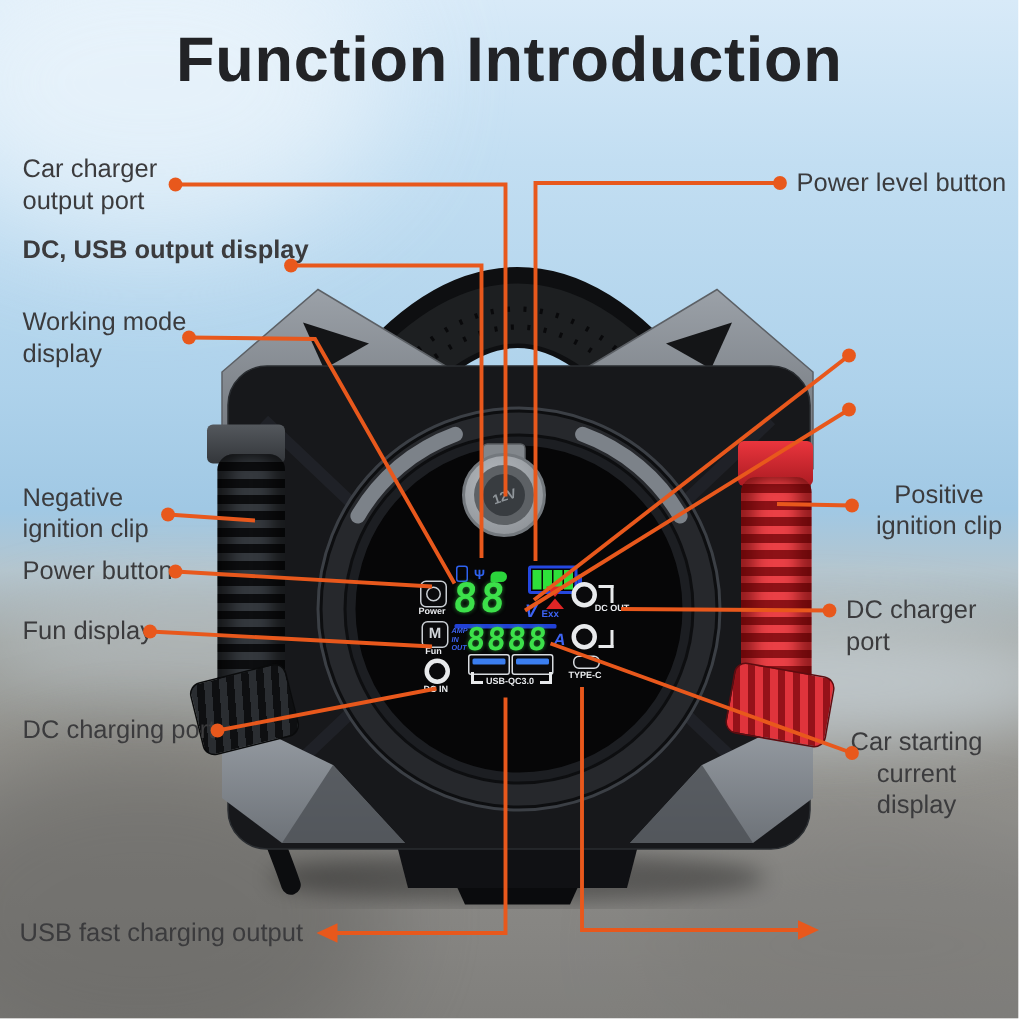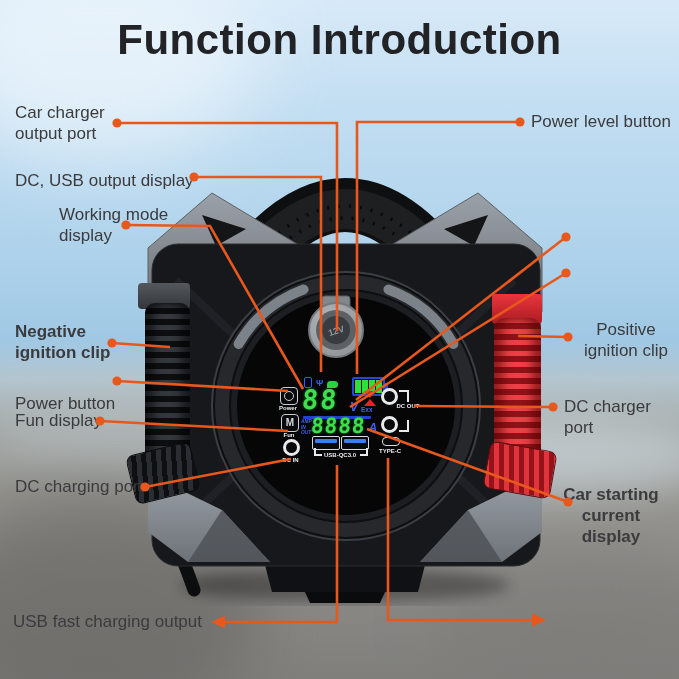--- a/index.html
+++ b/index.html
@@ -16,33 +16,33 @@
   #blob-ground-right{left:430px;top:555px;width:310px;height:150px;background:#7b7a77;filter:blur(28px);opacity:.5;}
 
   #page-title{
     position:absolute;left:0;top:16px;width:679px;text-align:center;
     font-size:42px;font-weight:bold;color:#222326;letter-spacing:0.5px;
   }
 
   .lbl{position:absolute;font-size:17px;line-height:21px;color:#3b3b3d;white-space:pre-line;}
   .lbl.right-align{text-align:center;}
   #lbl-car-charger{left:15px;top:102px;}
-  #lbl-dc-usb{left:15px;top:170px;}
-  #lbl-working-mode{left:15px;top:204px;margin-left:44px;}
-  #lbl-negative-clip{left:15px;top:321px;font-weight:bold;}
-  #lbl-power-button{left:15px;top:370px;margin-top:23px;}
+  #lbl-dc-usb{left:15px;top:156px;font-weight:bold;}
+  #lbl-working-mode{left:15px;top:204px;}
+  #lbl-negative-clip{left:15px;top:321px;}
+  #lbl-power-button{left:15px;top:370px;}
   #lbl-fun-button{left:15px;top:410px;}
   #lbl-dc-charging{left:15px;top:476px;}
   #lbl-usb-fast{left:13px;top:611px;}
   #lbl-power-level{left:531px;top:111px;}
   #lbl-code-display{left:578px;top:226px;}
   #lbl-fault-display{left:578px;top:262px;}
   #lbl-positive-clip{left:576px;top:319px;width:100px;}
   #lbl-dc-output{left:564px;top:396px;}
-  #lbl-car-starting{left:556px;top:484px;width:110px;font-weight:bold;}
+  #lbl-car-starting{left:556px;top:484px;width:110px;}
   #lbl-typec-fast{left:548px;top:599px;width:118px;}
 
   svg.layer{position:absolute;left:0;top:0;pointer-events:none;}
 
   
   .bellows,.clamp,.connector{position:absolute;}
   #bellows-left{left:145px;top:303px;width:45px;height:168px;border-radius:10px;
     background:repeating-linear-gradient(180deg,#34383d 0 5px,#0d0e10 5px 11px);
     box-shadow:inset -9px 0 10px rgba(0,0,0,.55), inset 9px 0 10px rgba(0,0,0,.55);}
   #bellows-right{left:494px;top:318px;width:47px;height:154px;border-radius:10px;

